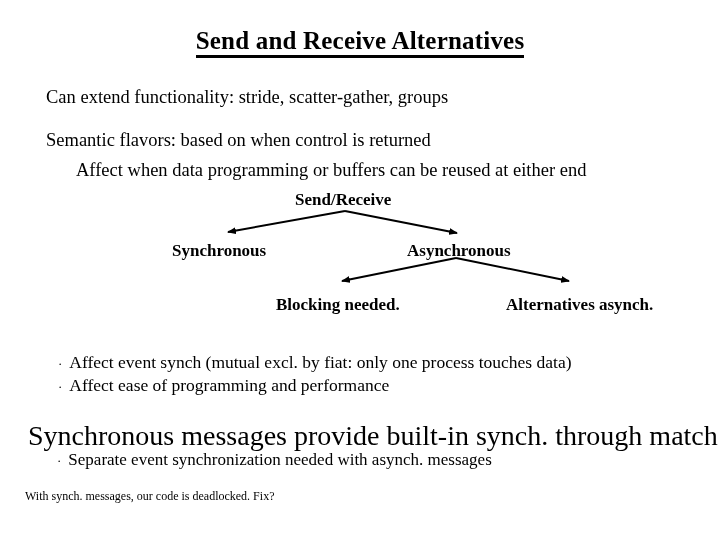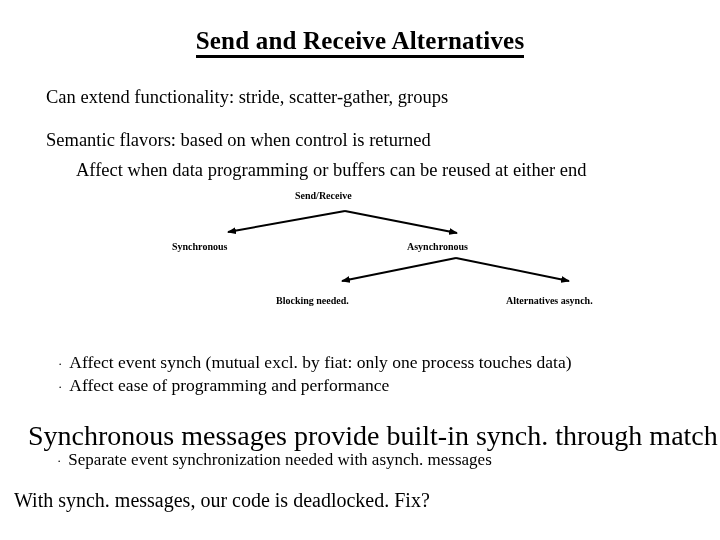--- a/index.html
+++ b/index.html
@@ -36,21 +36,21 @@
   }
   .body-line {
     font-size: 18.5px;
     font-family: Liberation Serif, serif;
   }
   #line-extend  { left: 46px;  top: 88px; }
   #line-flavors { left: 46px;  top: 131px; }
   #line-affect  { left: 76px;  top: 161px; }
 
   .diagram-label {
-    font-size: 10px;
+    font-size: 17px;
     font-weight: bold;
   }
   #node-sendreceive { left: 295px; top: 191px; }
   #node-sync        { left: 172px; top: 242px; }
   #node-async       { left: 407px; top: 242px; }
   #node-blocking    { left: 276px; top: 296px; }
   #node-nonblocking { left: 506px; top: 296px; }
 
   #tree-svg {
     position: absolute;
@@ -76,21 +76,21 @@
   .bullet-text { font-size: 17.5px; }
 
   #bullet-1 { left: 58px; top: 352px; }
   #bullet-2 { left: 58px; top: 375px; }
 
   #line-syncmsg { left: 28px; top: 421px; font-size: 28px; }
 
   #bullet-3 { left: 57px; top: 450px; }
   #bullet-3 .bullet-text { font-size: 17px; }
 
-  #line-deadlock { left: 14px; top: 490px; font-size: 20px; }
+  #line-deadlock { left: 25px; top: 490px; font-size: 12px; }
 </style>
 </head>
 <body>
 
 <div id="slide">
 
   <div class="txt" id="title"><span class="u">Send and Receive Alternatives</span></div>
 
   <div class="txt body-line" id="line-extend">Can extend functionality: stride, scatter-gather, groups</div>
   <div class="txt body-line" id="line-flavors">Semantic flavors: based on when control is returned</div>

